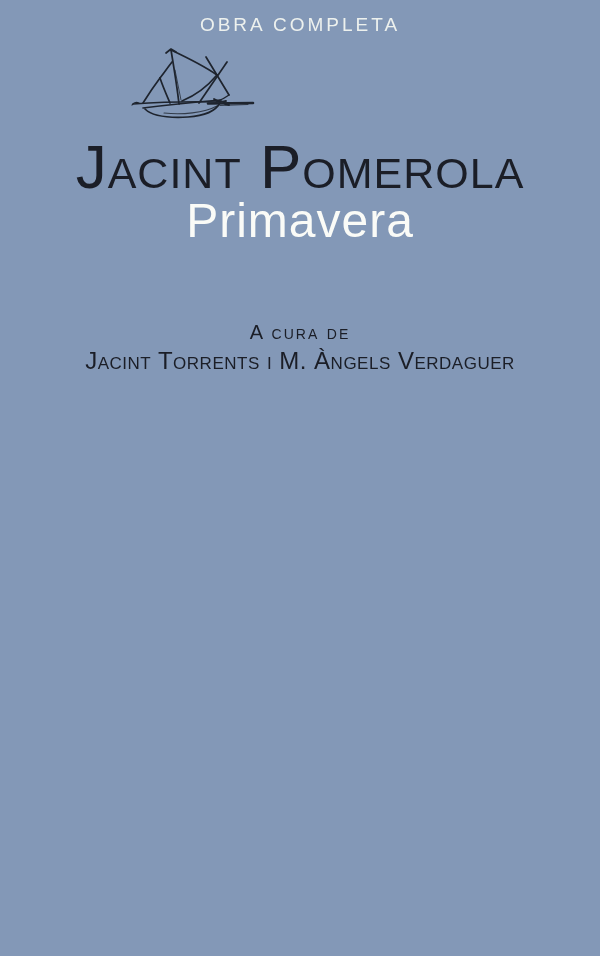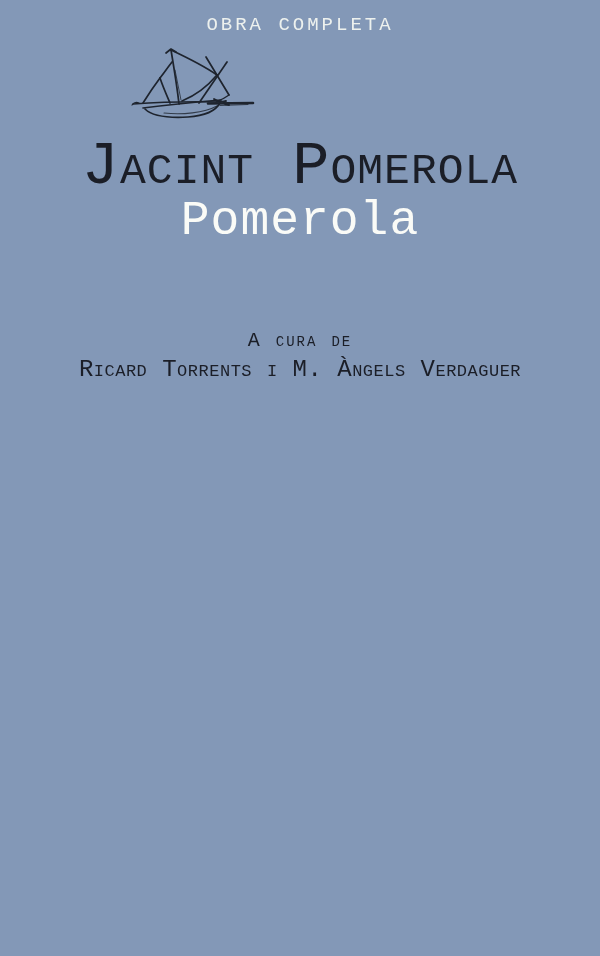--- a/index.html
+++ b/index.html
@@ -8,21 +8,21 @@
     --light:#EDF1EE;
     --white:#FAFBF7;
   }
   *{margin:0;padding:0;box-sizing:border-box;}
   html,body{width:600px;height:956px;}
   body{overflow:hidden;}
   .cover{
     position:relative;
     width:600px;height:956px;
     background:var(--bg);
-    font-family:Liberation Mono, monospace;
+    font-family:Liberation Sans, sans-serif;
   }
   .txt{position:absolute;left:0;width:600px;text-align:center;}
 
   .series{
     top:13px;
     font-size:19px;line-height:24px;
     letter-spacing:3px;
     color:var(--light);
   }
 
@@ -38,21 +38,21 @@
   }
 
   .booktitle{
     top:197px;
     font-size:48px;line-height:48px;
     letter-spacing:1px;
     color:var(--white);
   }
 
   .cura{
-    top:328px;
+    top:319px;
     color:var(--ink);
     font-variant:small-caps;
   }
   .cura .intro{
     font-size:20px;line-height:26px;
     letter-spacing:2px;
   }
   .cura .editors{
     font-size:24px;line-height:32px;
     letter-spacing:0.5px;
@@ -100,22 +100,22 @@
       <path d="M 11 62 C 45 59.5, 75 59.5, 98 60"></path>
       <path d="M 10 63 q 3 -4 7 -2" stroke-width="1.2"></path>
       <path d="M 86 61.5 L 131 61" stroke-width="2.6"></path>
       <path d="M 98 63.5 L 126 62.5" stroke-width="1" opacity="0.8"></path>
     </svg>
   </div>
 
   <div class="txt author">Jacint Pomerola</div>
 
   <div class="txt booktitle">
-    <div>Pomerola</div>
+    <div>Primavera</div>
   </div>
 
   <div class="txt cura">
     <div class="intro">A cura de</div>
-    <div class="editors">Ricard Torrents i M. Àngels Verdaguer</div>
+    <div class="editors">Jacint Torrents i M. Àngels Verdaguer</div>
   </div>
 
 
 </div>
 
 </body></html>

